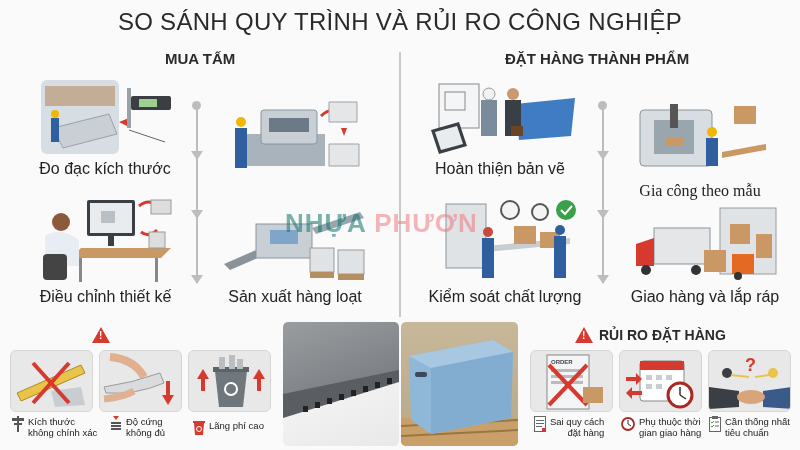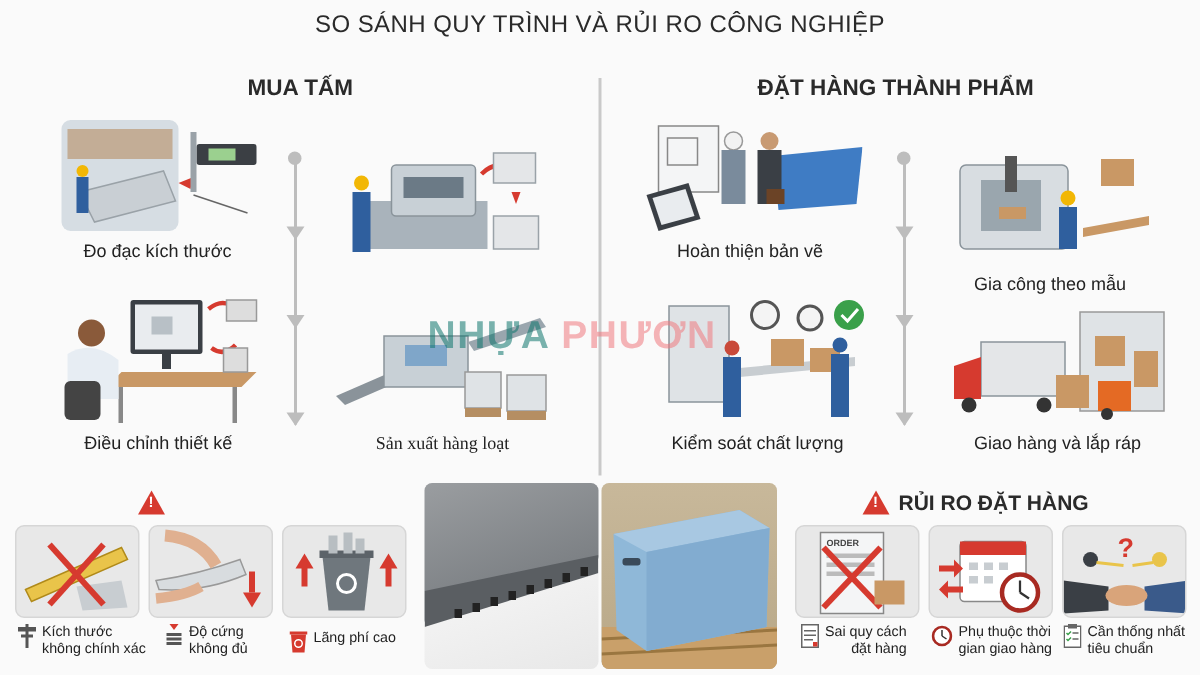--- a/index.html
+++ b/index.html
@@ -1,32 +1,32 @@
 <!DOCTYPE html>
 <html><head>
 <meta charset="utf-8">
 <style>
   * { box-sizing: border-box; margin: 0; padding: 0; }
   html, body { width: 800px; height: 450px; overflow: hidden; background: #fafafa; }
   body { font-family: "Liberation Sans", "DejaVu Sans", sans-serif; color: #222; position: relative; }
 
-  .title { position: absolute; top: 8px; left: 0; width: 800px; text-align: center; font-size: 16px; font-weight: 500; color: #2a2a2a; letter-spacing: 0.3px; }
+  .title { position: absolute; top: 8px; left: 0; width: 800px; text-align: center; font-size: 24px; font-weight: 500; color: #2a2a2a; letter-spacing: 0.3px; }
   .col-title { position: absolute; top: 50px; font-size: 15px; font-weight: 700; color: #2a2a2a; }
   .col-title.left { left: 165px; text-align: right; }
   .col-title.right { left: 505px; }
 
   .divider { position: absolute; left: 399px; top: 52px; width: 1.5px; height: 265px; background: #c9c9c9; }
 
   .timeline { position: absolute; width: 2px; background: #bdbdbd; }
   .tl-dot { position: absolute; width: 9px; height: 9px; border-radius: 50%; background: #bdbdbd; }
   .tl-arrow { position: absolute; width: 0; height: 0; border-left: 6px solid transparent; border-right: 6px solid transparent; border-top: 9px solid #bdbdbd; }
 
   .step { position: absolute; text-align: center; }
   .step .ill { position: relative; margin: 0 auto; }
-  .step .label { font-size: 12px; color: #222; margin-top: 4px; white-space: nowrap; }
+  .step .label { font-size: 16px; color: #222; margin-top: 4px; white-space: nowrap; }
 
   .watermark { position: absolute; top: 208px; left: 285px; font-size: 26px; font-weight: 900; letter-spacing: 1px; opacity: 0.55; white-space: nowrap; }
   .watermark .wm1 { color: #0f766e; }
   .watermark .wm2 { color: #f07a80; }
 
   .risk-title { position: absolute; top: 327px; font-size: 14px; font-weight: 700; color: #2a2a2a; display: flex; align-items: center; gap: 6px; }
   .warn { width: 0; height: 0; border-left: 9px solid transparent; border-right: 9px solid transparent; border-bottom: 16px solid #d63a2f; position: relative; }
   .warn span { position: absolute; left: -2px; top: 3px; color: #fff; font-size: 10px; font-weight: 900; }
 
   .risk-card { position: absolute; top: 350px; width: 83px; height: 62px; border-radius: 6px; background: #e8e8e8; border: 1px solid #d6d6d6; overflow: hidden; }
@@ -110,21 +110,21 @@
       <rect x="12" y="58" width="24" height="26" rx="4" fill="#444"></rect>
       <path d="M108 10 q10 -8 18 0" stroke="#d63a2f" stroke-width="3" fill="none"></path>
       <rect x="120" y="4" width="20" height="14" fill="#ddd" stroke="#999"></rect>
       <path d="M126 34 q-8 8 -16 2" stroke="#d63a2f" stroke-width="3" fill="none"></path>
       <rect x="118" y="36" width="16" height="16" fill="#ddd" stroke="#999"></rect>
     </svg>
   </div>
   <div class="label">Điều chỉnh thiết kế</div>
 </div>
 
-<div class="step" style="left:215px; top:204px; width:160px;font-family:Liberation Serif, serif;">
+<div class="step" style="left:215px; top:204px; width:160px;">
   <div class="ill" style="width:150px; height:80px;">
     <svg width="150" height="80" viewBox="0 0 150 80">
       <polygon points="4,60 50,40 56,46 10,66" fill="#8a939a"></polygon>
       <rect x="36" y="20" width="56" height="34" fill="#c8d0d6" stroke="#8a949b"></rect>
       <rect x="50" y="26" width="28" height="14" fill="#7fa6c9"></rect>
       <polygon points="92,24 140,8 144,14 96,30" fill="#9aa6ae"></polygon>
       <rect x="90" y="44" width="24" height="24" fill="#dfe3e6" stroke="#999"></rect>
       <rect x="118" y="46" width="26" height="24" fill="#dfe3e6" stroke="#999"></rect>
       <rect x="90" y="68" width="24" height="6" fill="#b58e62"></rect>
       <rect x="118" y="70" width="26" height="6" fill="#b58e62"></rect>
@@ -144,21 +144,21 @@
       <circle cx="64" cy="14" r="6" fill="#f2f2f2" stroke="#999"></circle>
       <rect x="56" y="20" width="16" height="36" fill="#7a8b9c"></rect>
       <circle cx="88" cy="14" r="6" fill="#c89a72"></circle>
       <rect x="80" y="20" width="16" height="36" fill="#3a3f45"></rect>
       <rect x="86" y="46" width="12" height="10" fill="#6b4326"></rect>
     </svg>
   </div>
   <div class="label">Hoàn thiện bản vẽ</div>
 </div>
 
-<div class="step" style="left:625px; top:100px; width:150px;">
+<div class="step" style="left:625px; top:100px; width:150px;font-family:Liberation Serif, serif;">
   <div class="ill" style="width:140px; height:78px;">
     <svg width="140" height="78" viewBox="0 0 140 78">
       <rect x="10" y="10" width="72" height="56" rx="4" fill="#d8dde1" stroke="#8a949b"></rect>
       <rect x="24" y="20" width="40" height="34" fill="#9aa6ae"></rect>
       <rect x="40" y="4" width="8" height="24" fill="#555"></rect>
       <rect x="36" y="38" width="18" height="8" fill="#c99865"></rect>
       <circle cx="82" cy="32" r="5" fill="#f2b705"></circle>
       <rect x="76" y="38" width="12" height="28" fill="#2f5f9e"></rect>
       <polygon points="104,6 126,6 126,24 104,24" fill="#c99865"></polygon>
       <polygon points="92,52 136,44 136,50 92,58" fill="#c99865"></polygon>

